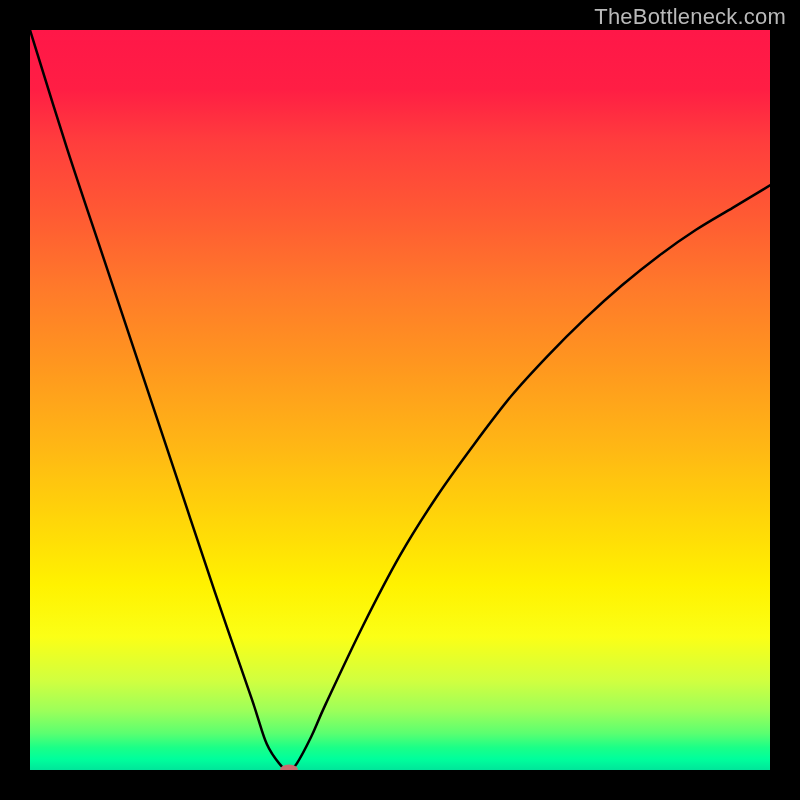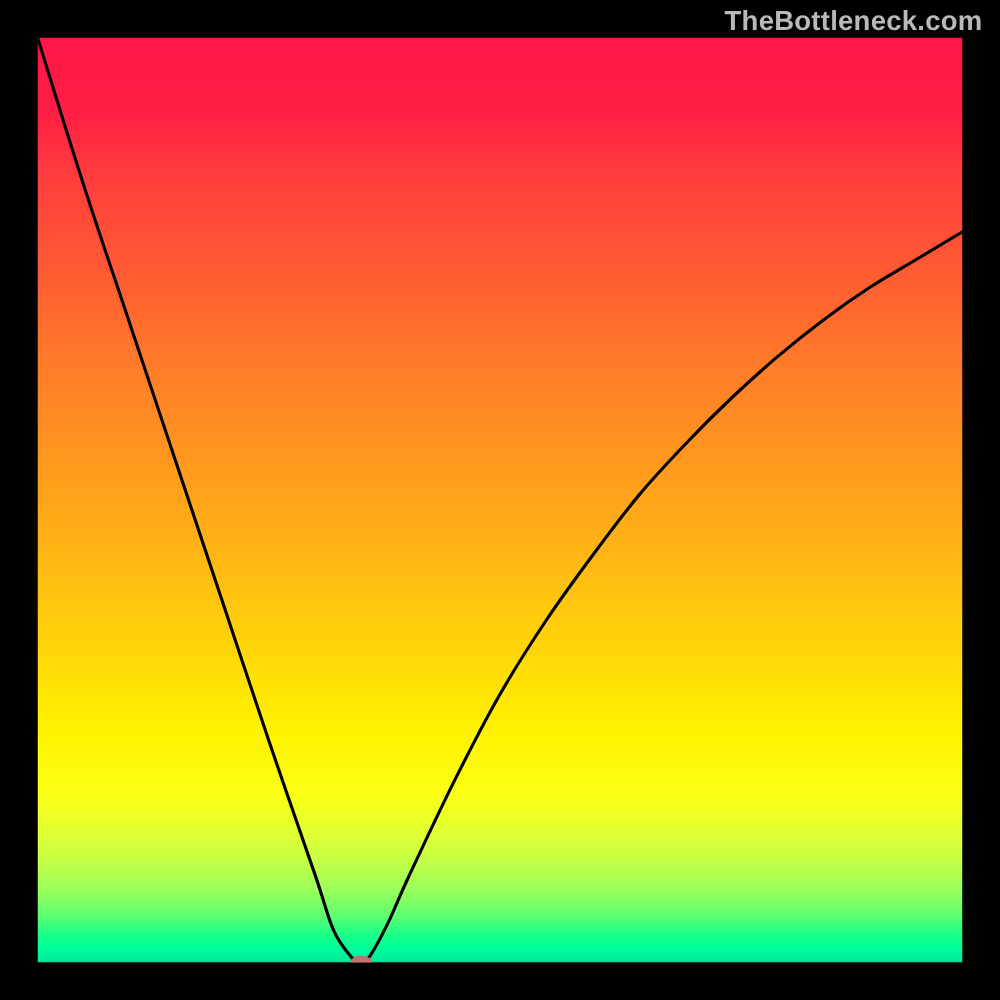--- a/index.html
+++ b/index.html
@@ -61,21 +61,21 @@
     border-radius: 50% / 50%;
     background: #c96d6f;
     transform: translate(-50%, -50%);
   }
   .watermark {
     position: absolute;
     top: 4px;
     right: 14px;
     color: #b9b9b9;
     font-size: 22px;
-    font-weight: 700;
+    font-weight: 400;
     letter-spacing: 0.2px;
     user-select: none;
   }
 </style>
 </head>
 <body>
 
 <div class="outer">
 
   <div class="watermark">TheBottleneck.com</div>

